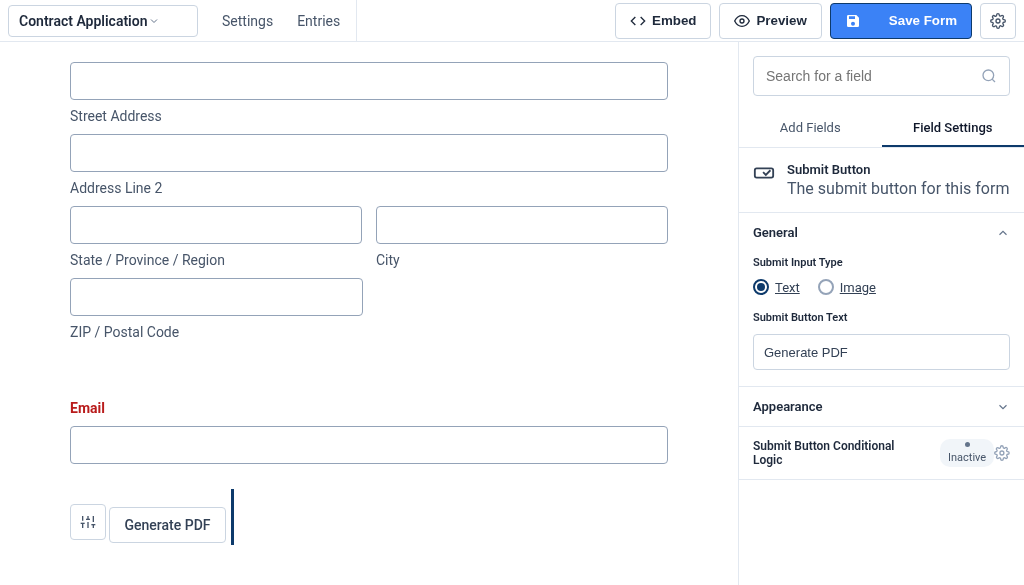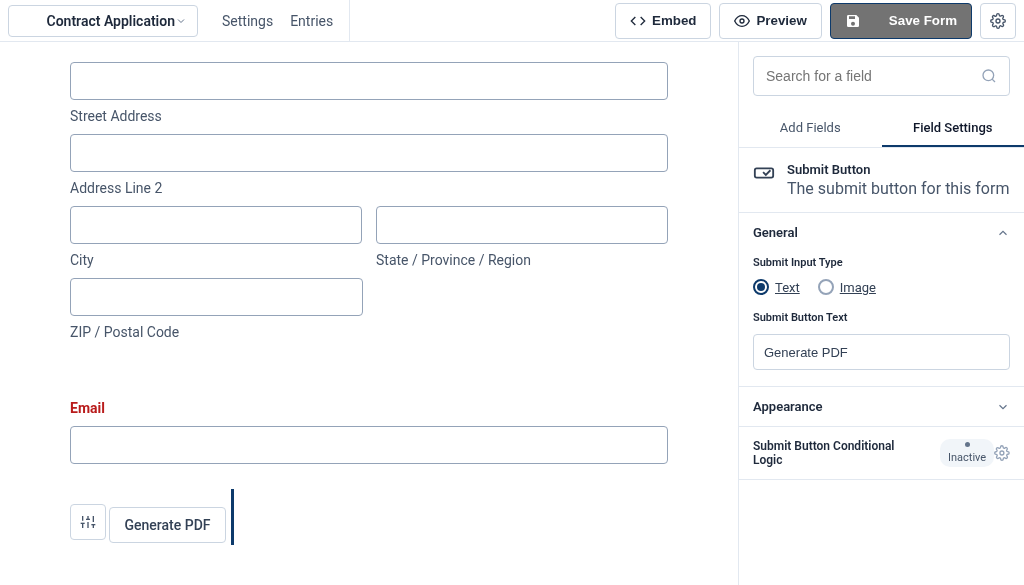--- a/index.html
+++ b/index.html
@@ -1,24 +1,24 @@
 <!DOCTYPE html>
 <html><head>
 <meta charset="utf-8">
 <style>
 * { box-sizing: border-box; margin: 0; padding: 0; }
 body { font-family: -apple-system, BlinkMacSystemFont, "Segoe UI", Roboto, sans-serif; font-size: 14px; color: #1e293b; background: #fff; }
 .app { width: 1024px; height: 585px; display: flex; flex-direction: column; overflow: hidden; }
 .topbar { display: flex; align-items: center; height: 42px; border-bottom: 1px solid #e2e8f0; padding: 0 8px; gap: 8px; }
-.form-select { display: flex; align-items: center; justify-content: flex-end; width: 190px; height: 32px; border: 1px solid #cbd5e1; border-radius: 4px; padding: 0 10px; font-weight: 600; color: #1e293b; cursor: pointer; }
-.nav-group { display: flex; align-items: center; height: 42px; border-right: 1px solid #e2e8f0; padding: 12px 16px; gap: 17px; }
+.form-select { display: flex; align-items: center; justify-content: flex-start; width: 190px; height: 32px; border: 1px solid #cbd5e1; border-radius: 4px; padding: 0 10px; font-weight: 600; color: #1e293b; cursor: pointer; }
+.nav-group { display: flex; align-items: center; height: 42px; border-right: 1px solid #e2e8f0; padding: 12px 16px; gap: 24px; }
 .nav-link { color: #475569; cursor: pointer; }
 .spacer { flex: 1; }
 .btn { display: inline-flex; align-items: center; gap: 6px; height: 36px; padding: 0 14px; border: 1px solid #cbd5e1; border-radius: 4px; background: #fff; color: #1e293b; font-weight: 600; cursor: pointer; }
-.btn.primary { background: #737373; color: #fff; border-color: #0d3a6b; gap: 28px; }
+.btn.primary { background: #3b82f6; color: #fff; border-color: #0d3a6b; gap: 28px; }
 .icon-btn { width: 36px; height: 36px; display: inline-flex; align-items: center; justify-content: center; border: 1px solid #cbd5e1; border-radius: 4px; background: #fff; cursor: pointer; }
 .body { flex: 1; display: flex; overflow: hidden; }
 .canvas { flex: 1; overflow-y: auto; padding: 10px 70px 20px 70px; border-right: 1px solid #e2e8f0; }
 .field-input { width: 100%; height: 38px; border: 1px solid #94a3b8; border-radius: 4px; background: #fff; }
 .field-label { margin-top: 8px; color: #475569; font-size: 14px; }
 .section-label { font-weight: 700; color: #b91c1c; margin-top: 60px; margin-bottom: 10px; }
 .row2 { display: flex; gap: 14px; }
 .row2 > div { flex: 1; }
 .half { width: 49%; }
 .block { margin-top: 10px; }
@@ -101,25 +101,25 @@
         <div class="field-input"></div>
         <div class="field-label">Street Address</div>
       </div>
       <div class="block">
         <div class="field-input"></div>
         <div class="field-label">Address Line 2</div>
       </div>
       <div class="block row2">
         <div>
           <div class="field-input"></div>
-          <div class="field-label">City</div>
+          <div class="field-label">State / Province / Region</div>
         </div>
         <div>
           <div class="field-input"></div>
-          <div class="field-label">State / Province / Region</div>
+          <div class="field-label">City</div>
         </div>
       </div>
       <div class="block half">
         <div class="field-input"></div>
         <div class="field-label">ZIP / Postal Code</div>
       </div>
 
       <div class="section-label">Email</div>
       <div class="field-input"></div>
 

